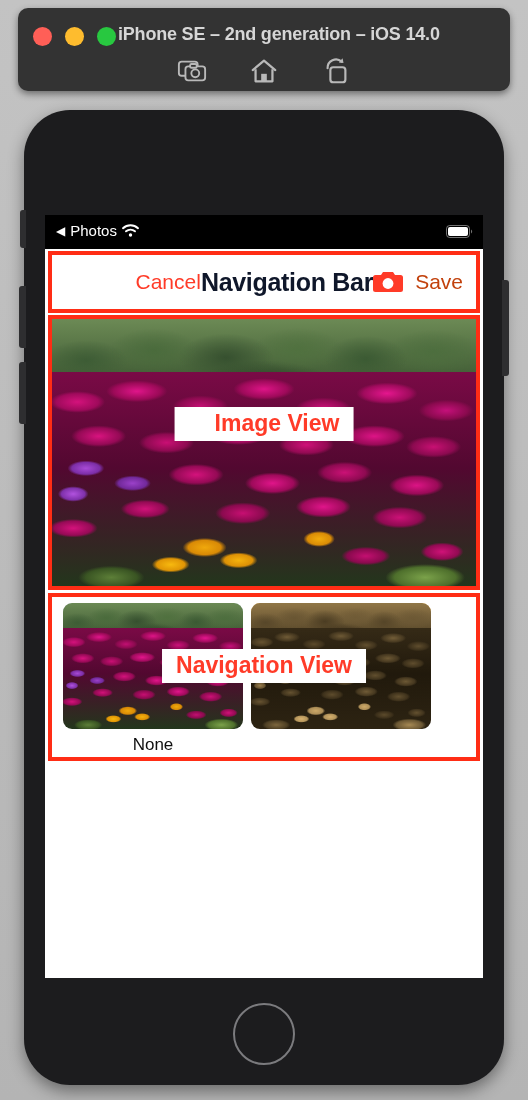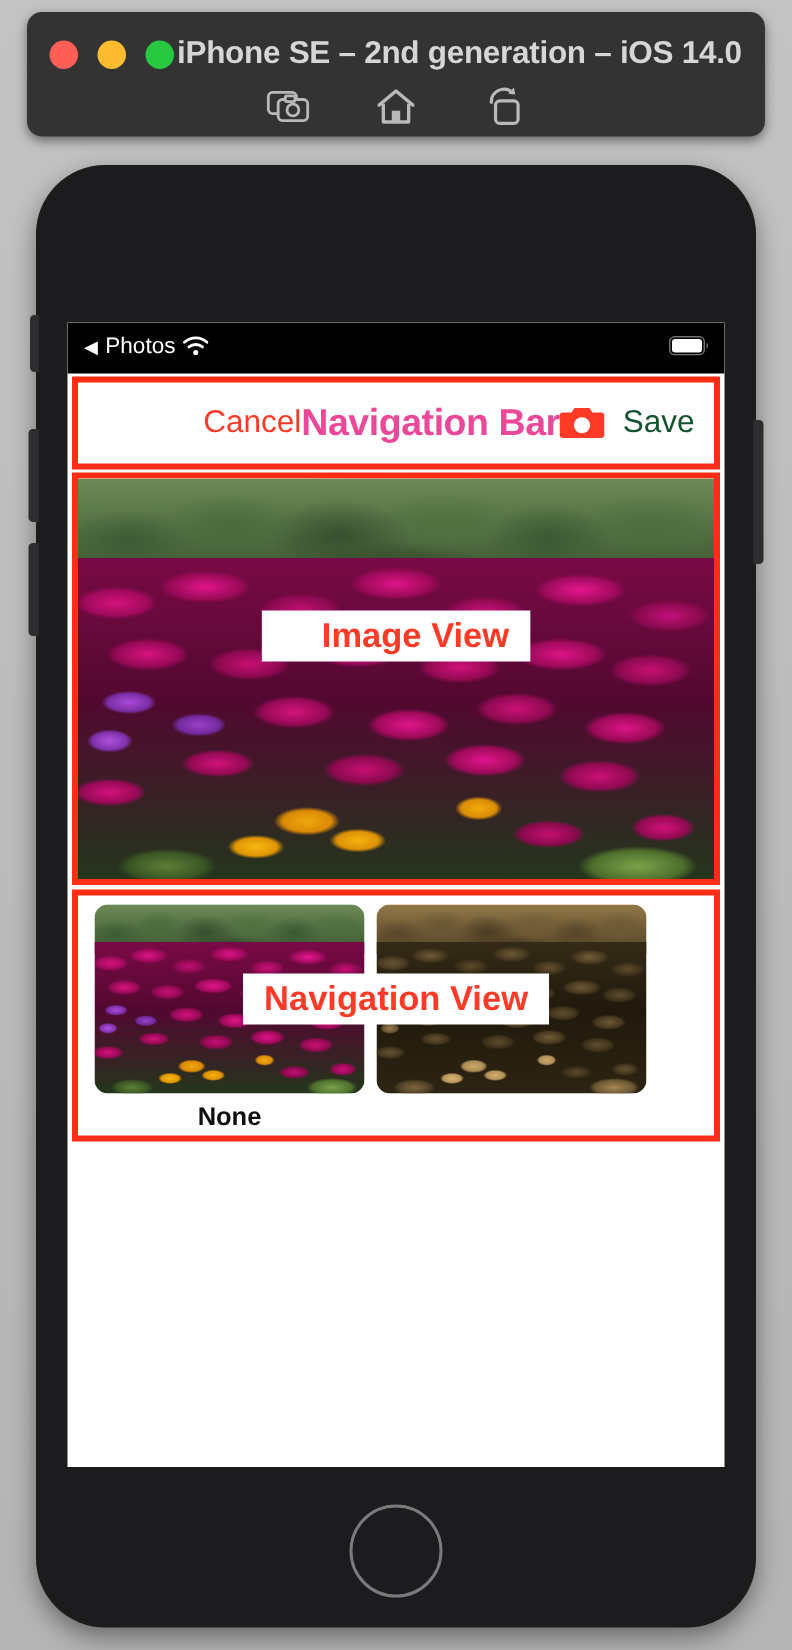--- a/index.html
+++ b/index.html
@@ -21,21 +21,21 @@
     box-shadow: 0 3px 7px rgba(0,0,0,.45);
     overflow: hidden;
   }
   .traffic { position: absolute; top: 19px; display: flex; gap: 13px; left: 15px; }
   .light { width: 19px; height: 19px; border-radius: 50%; }
   .light.red { background: #ff5f57; }
   .light.yellow { background: #febc2e; }
   .light.green { background: #28c840; }
   .sim-title {
     position: absolute; left: 100px; top: 16px; right: 8px;
-    color: #d6d6d6; font-size: 21px; font-weight: bold;
+    color: #d6d6d6; font-size: 18px; font-weight: bold;
     letter-spacing: -0.2px; white-space: nowrap;
   }
   .sim-tools {
     position: absolute; top: 48px; left: 0; width: 492px;
     display: flex; justify-content: center; align-items: center; gap: 42px;
   }
   .tool-ico { width: 30px; height: 30px; display: block; }
 
   
   .phone {
@@ -81,40 +81,40 @@
   }
 
   
   .navbar {
     position: absolute; left: 3px; top: 36px; width: 432px; height: 62px;
     background: #fff; border: 4px solid #ff2d15;
     display: flex; align-items: center; justify-content: flex-end;
     padding: 0 13px;
   }
   .nav-cancel { color: #ff3b28; font-size: 21px; }
-  .nav-title  { color: #ec4899; font-size: 25px; font-weight: bold; letter-spacing:-.3px;}
+  .nav-title  { color: #0f172a; font-size: 25px; font-weight: bold; letter-spacing:-.3px;}
   .nav-right  { display: flex; align-items: center; gap: 12px; }
-  .nav-save   { color: #14532d; font-size: 21px; }
+  .nav-save   { color: #c2410c; font-size: 21px; }
 
   
   .imgview {
     position: absolute; left: 3px; top: 100px; width: 432px; height: 275px;
     border: 4px solid #ff2d15; overflow: hidden;
   }
   .photo { position: absolute; inset: 0; }
 
   
   .collection {
     position: absolute; left: 3px; top: 378px; width: 432px; height: 168px;
     border: 4px solid #ff2d15; background: #fff; overflow: hidden;
   }
   .cells { position: absolute; left: 11px; top: 6px; display: flex; gap: 8px; }
   .cell { width: 180px; }
   .thumb { width: 180px; height: 126px; border-radius: 9px; overflow: hidden; position: relative; }
-  .cell-label { text-align: center; font-size: 17px; color: #0f0f0f; margin-top: 6px; font-weight: bold; }
+  .cell-label { text-align: center; font-size: 17px; color: #0f0f0f; margin-top: 6px; }
 
   
   .fl-sky { position:absolute; left:0; top:0; width:100%; height:10%;
             background: linear-gradient(180deg,#cfe0ef 0%,#b9cfe0 100%); }
   .fl-bush { position:absolute; left:0; top:0; width:100%; height:26%;
              background:
                radial-gradient(ellipse 14% 42% at 8% 60%, #3d5c35 0%, transparent 70%),
                radial-gradient(ellipse 15% 46% at 24% 46%, #4a6b3c 0%, transparent 70%),
                radial-gradient(ellipse 16% 50% at 41% 56%, #36502f 0%, transparent 70%),
                radial-gradient(ellipse 15% 44% at 58% 44%, #50713f 0%, transparent 70%),

